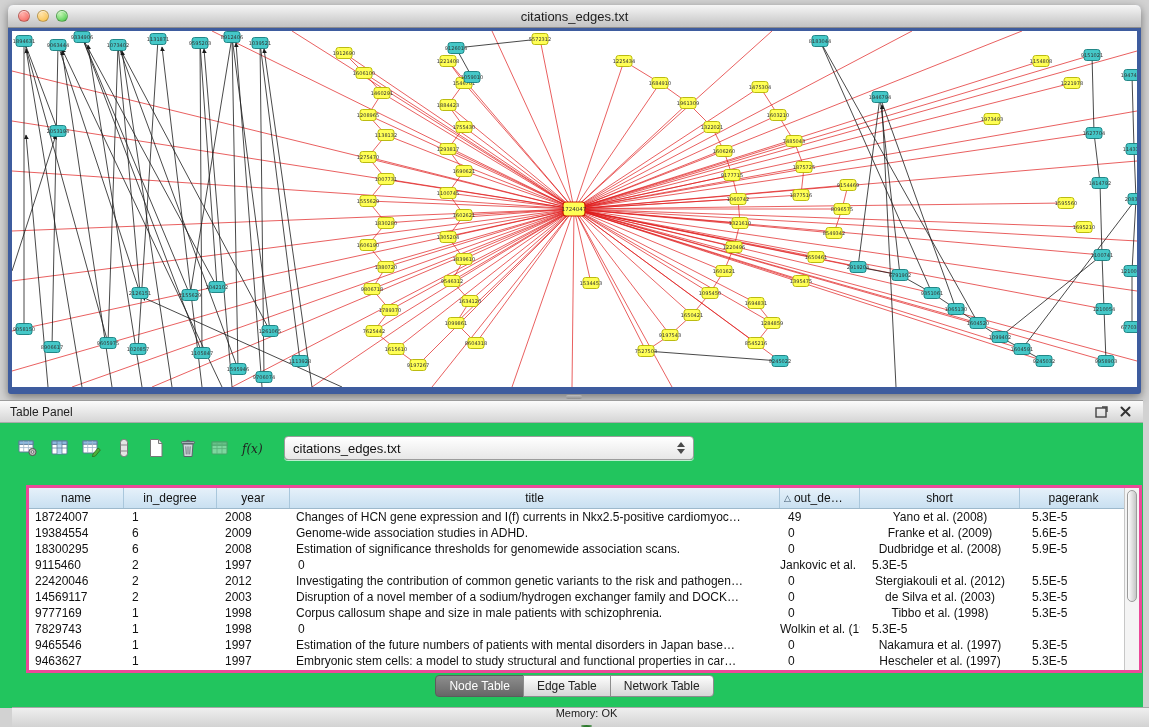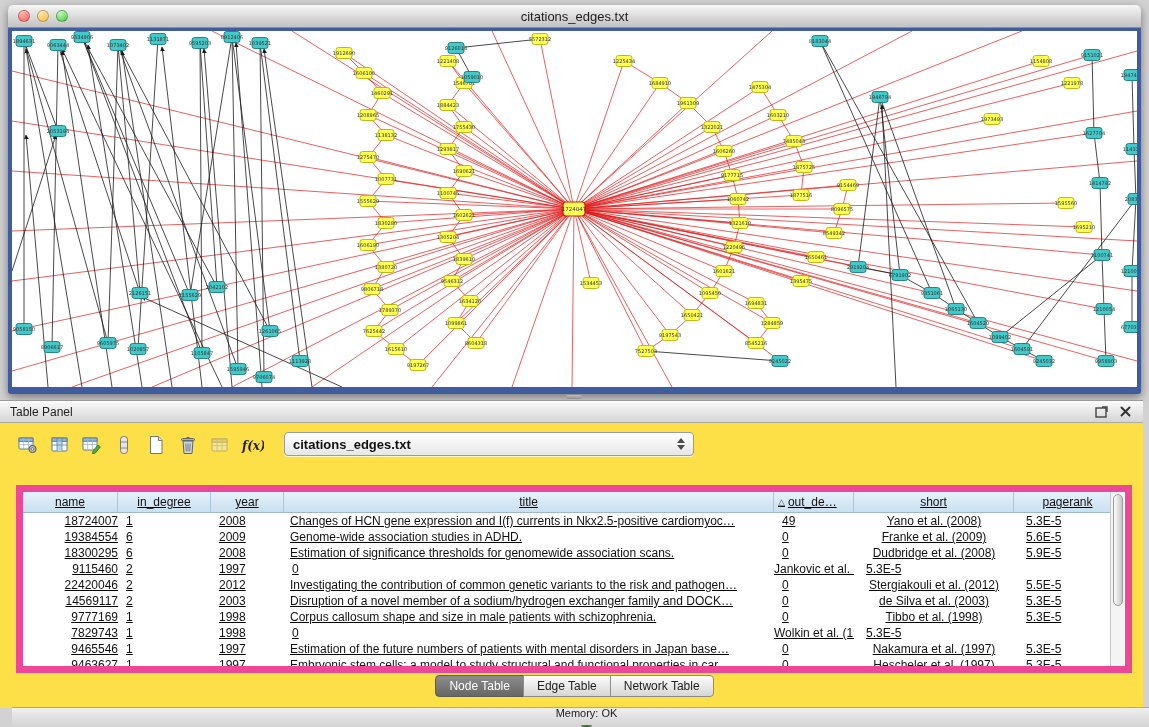--- a/index.html
+++ b/index.html
@@ -15,49 +15,49 @@
   .lights{position:absolute;left:10px;top:5px;display:flex;gap:7px;}
   .light{width:12px;height:12px;border-radius:50%;border:1px solid rgba(0,0,0,.25);box-sizing:border-box;
          box-shadow:inset 0 1px 1px rgba(255,255,255,.6);}
   .canvas{position:absolute;left:4px;top:26px;width:1125px;height:356px;background:#ffffff;overflow:hidden;}
   .canvas svg{display:block;width:1125px;height:356px;}
 
   .grip{position:absolute;left:566px;top:395px;width:16px;height:4px;border-radius:2px;
         background:linear-gradient(#bdbdbd,#8f8f8f);}
 
   
-  .table-panel{position:absolute;left:0;top:400px;width:1143px;height:307px;background:#fde047;
+  .table-panel{position:absolute;left:0;top:400px;width:1143px;height:307px;background:#22c55e;
                border-top:1px solid #9b9b9b;}
   .panel-header{height:21px;background:linear-gradient(#fbfbfb,#d5d5d5);border-bottom:1px solid #ababab;
                 display:flex;align-items:center;padding:0 10px;font-size:12px;color:#222;}
   .panel-header .spacer{flex:1;}
   .ph-icon{width:16px;height:14px;margin-left:8px;display:flex;align-items:center;justify-content:center;cursor:default;}
 
-  .toolbar{display:flex;margin:9px 0 0 14px;height:32px;font-weight:bold;}
+  .toolbar{display:flex;align-items:center;margin:9px 0 0 14px;height:32px;}
   .icn{width:27px;height:26px;display:flex;align-items:center;justify-content:center;margin-right:5px;border-radius:3px;}
   .icn svg{display:block;}
   .dropdown{width:392px;height:22px;margin-left:14px;background:linear-gradient(#ffffff,#e7e7e7);
             border:1px solid #9c9c9c;border-radius:4px;display:flex;align-items:center;padding:0 8px;
             font-size:13px;color:#111;box-shadow:0 1px 0 rgba(255,255,255,.7);}
   .dd-arrows{margin-left:auto;display:flex;flex-direction:column;align-items:center;gap:2px;padding-left:8px;}
   .dd-up{width:0;height:0;border-left:4px solid transparent;border-right:4px solid transparent;border-bottom:5px solid #4a4a4a;}
   .dd-down{width:0;height:0;border-left:4px solid transparent;border-right:4px solid transparent;border-top:5px solid #4a4a4a;}
 
-  .table-wrap{position:absolute;left:16px;top:84px;width:1116px;height:188px;background:#fff;
-              border:7px solid #ec4899;box-sizing:border-box;overflow:hidden;text-decoration:underline;}
+  .table-wrap{position:absolute;left:26px;top:84px;width:1116px;height:188px;background:#fff;
+              border:3px solid #ec4899;box-sizing:border-box;overflow:hidden;}
   .thead{display:grid;grid-template-columns:95px 93px 73px 490px 80px 160px 1fr;width:1099px;height:20px;
          border-bottom:1px solid #9db9cc;}
   .hcell{background:linear-gradient(#e6f1fa,#c9e0f1);border-right:1px solid #a9c7dc;font-size:12px;color:#111;
          display:flex;align-items:center;justify-content:center;overflow:hidden;white-space:nowrap;}
   .hcell.sorted{justify-content:flex-start;padding-left:4px;}
   .sort-tri{font-size:9px;color:#3b5368;margin-right:3px;line-height:1;}
   .tbody{width:1099px;}
   .trow{display:grid;grid-template-columns:95px 93px 73px 490px 80px 160px 1fr;height:16px;align-items:center;background:#fff;}
   .cell{font-size:12px;color:#111;white-space:nowrap;overflow:hidden;line-height:16px;}
-  .cell.c0{padding-left:6px;text-align:right;}
+  .cell.c0{padding-left:6px;}
   .cell.c1,.cell.c2,.cell.c4{padding-left:8px;}
   .cell.c3{padding-left:6px;}
   .cell.c5{text-align:center;}
   .cell.c6{padding-left:12px;}
   .vscroll{position:absolute;right:0;top:0;bottom:0;width:15px;background:#f4f4f4;border-left:1px solid #c7c7c7;box-sizing:border-box;}
   .vthumb{position:absolute;left:2px;top:2px;width:10px;height:112px;border-radius:5px;
           background:linear-gradient(90deg,#fdfdfd,#c6c6c6);border:1px solid #9b9b9b;box-sizing:border-box;}
 
   .tabs{position:absolute;left:0;top:274px;width:100%;height:22px;display:flex;justify-content:center;align-items:center;}
   .tab{height:20px;padding:0 13px;font-size:12px;color:#222;display:flex;align-items:center;

